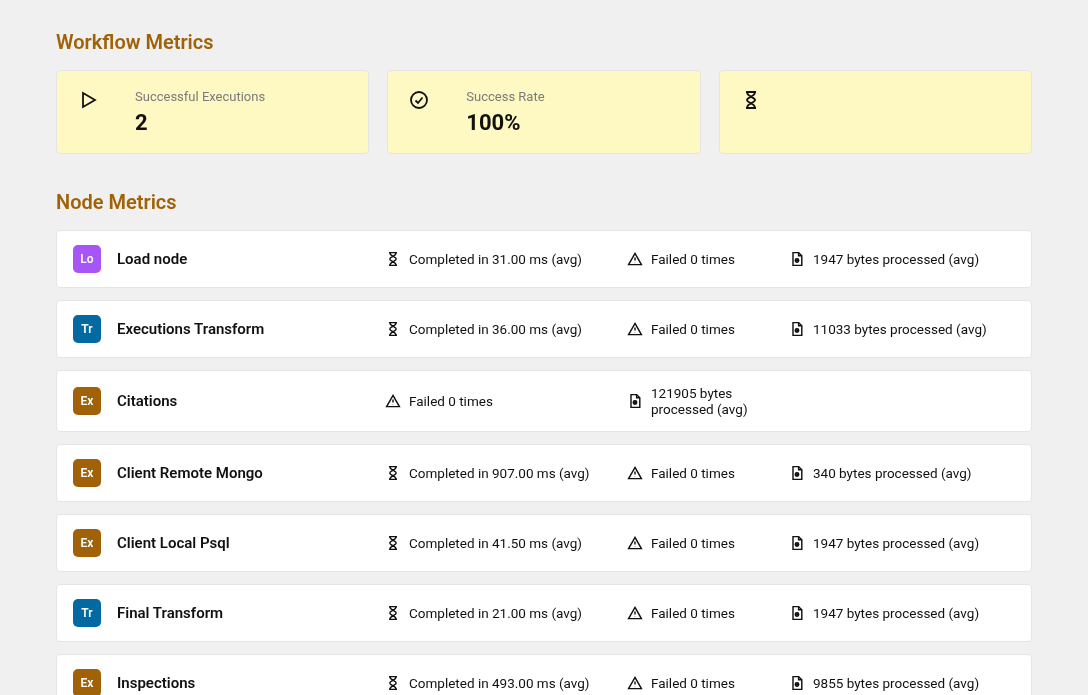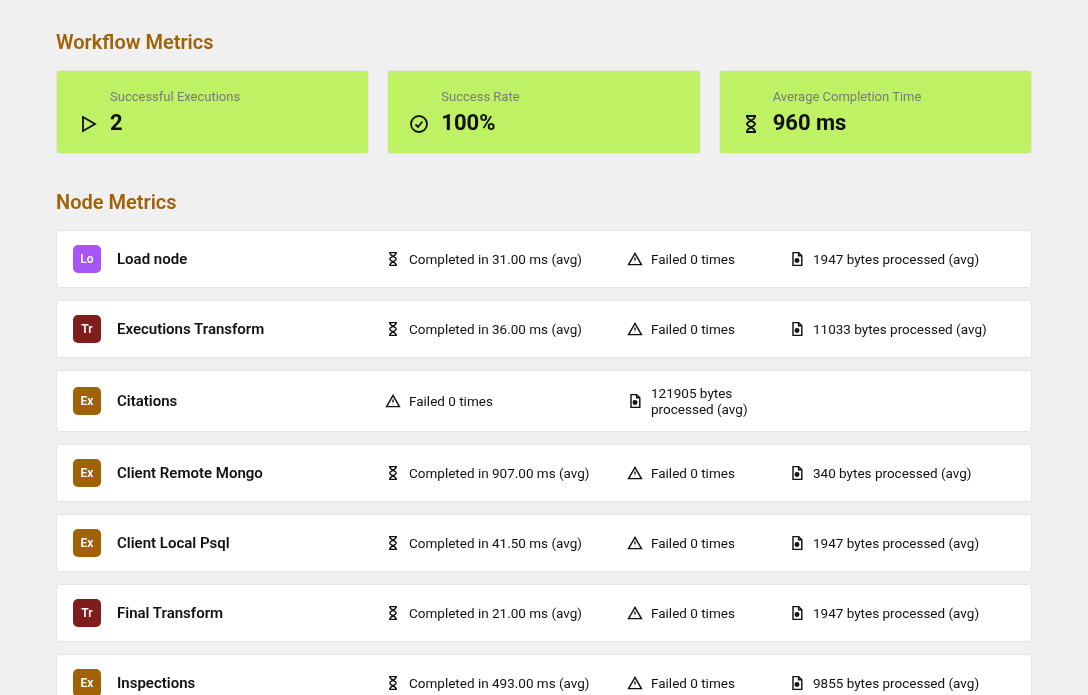--- a/index.html
+++ b/index.html
@@ -17,27 +17,27 @@
     margin-bottom: 16px;
     color: #a16207;
   }
   .cards {
     display: flex;
     gap: 18px;
     margin-bottom: 36px;
   }
   .card {
     flex: 1;
-    background: #bef264;
+    background: #fef9c3;
     border: 1px solid #e5e5e5;
     border-radius: 4px;
     padding: 18px 20px;
     display: flex;
-    gap: 11px;
-    align-items: flex-end;
+    gap: 36px;
+    align-items: flex-start;
   }
   .card-icon {
     width: 22px;
     height: 22px;
     flex: 0 0 22px;
     display:flex;
     align-items:center;
     justify-content:center;
   }
   .card-icon svg { width: 20px; height: 20px; stroke:#111; fill:none; stroke-width:1.8; }
@@ -67,21 +67,21 @@
   .badge {
     width:28px; height:28px;
     border-radius:5px;
     color:#fff;
     font-size:12px;
     font-weight:600;
     display:flex; align-items:center; justify-content:center;
     flex:0 0 28px;
   }
   .badge-Lo { background:#a855f7; }
-  .badge-Tr { background:#7f1d1d; }
+  .badge-Tr { background:#0369a1; }
   .badge-Ex { background:#a16207; }
   .node-name { font-size:15px; font-weight:600; color:#111;text-align:right; }
   .stat-cell { display:flex; align-items:center; gap:8px; font-size:13.5px; color:#111; }
   .stat-cell svg { width:16px; height:16px; stroke:#111; fill:none; stroke-width:1.8; flex:0 0 16px; }
 </style>
 </head>
 <body>
 
 <h2 class="section">Workflow Metrics</h2>
 <div class="cards">
@@ -106,24 +106,20 @@
       <div class="card-label">Success Rate</div>
       <div class="card-value">100%</div>
     </div>
     </div>
     <div class="card">
     <div class="card-icon">
       <svg viewBox="0 0 20 20">
           <use href="#ic-hour"></use>
         </svg>
     </div>
-    <div class="card-body">
-      <div class="card-label">Average Completion Time</div>
-      <div class="card-value">960 ms</div>
-    </div>
     </div>
   </div>
 
 <h2 class="section">Node Metrics</h2>
 <div class="node-list">
     <div class="node-row">
     <div class="node-name-cell">
       <div class="badge badge-Lo">Lo</div>
       <div class="node-name">Load node</div>
     </div>

